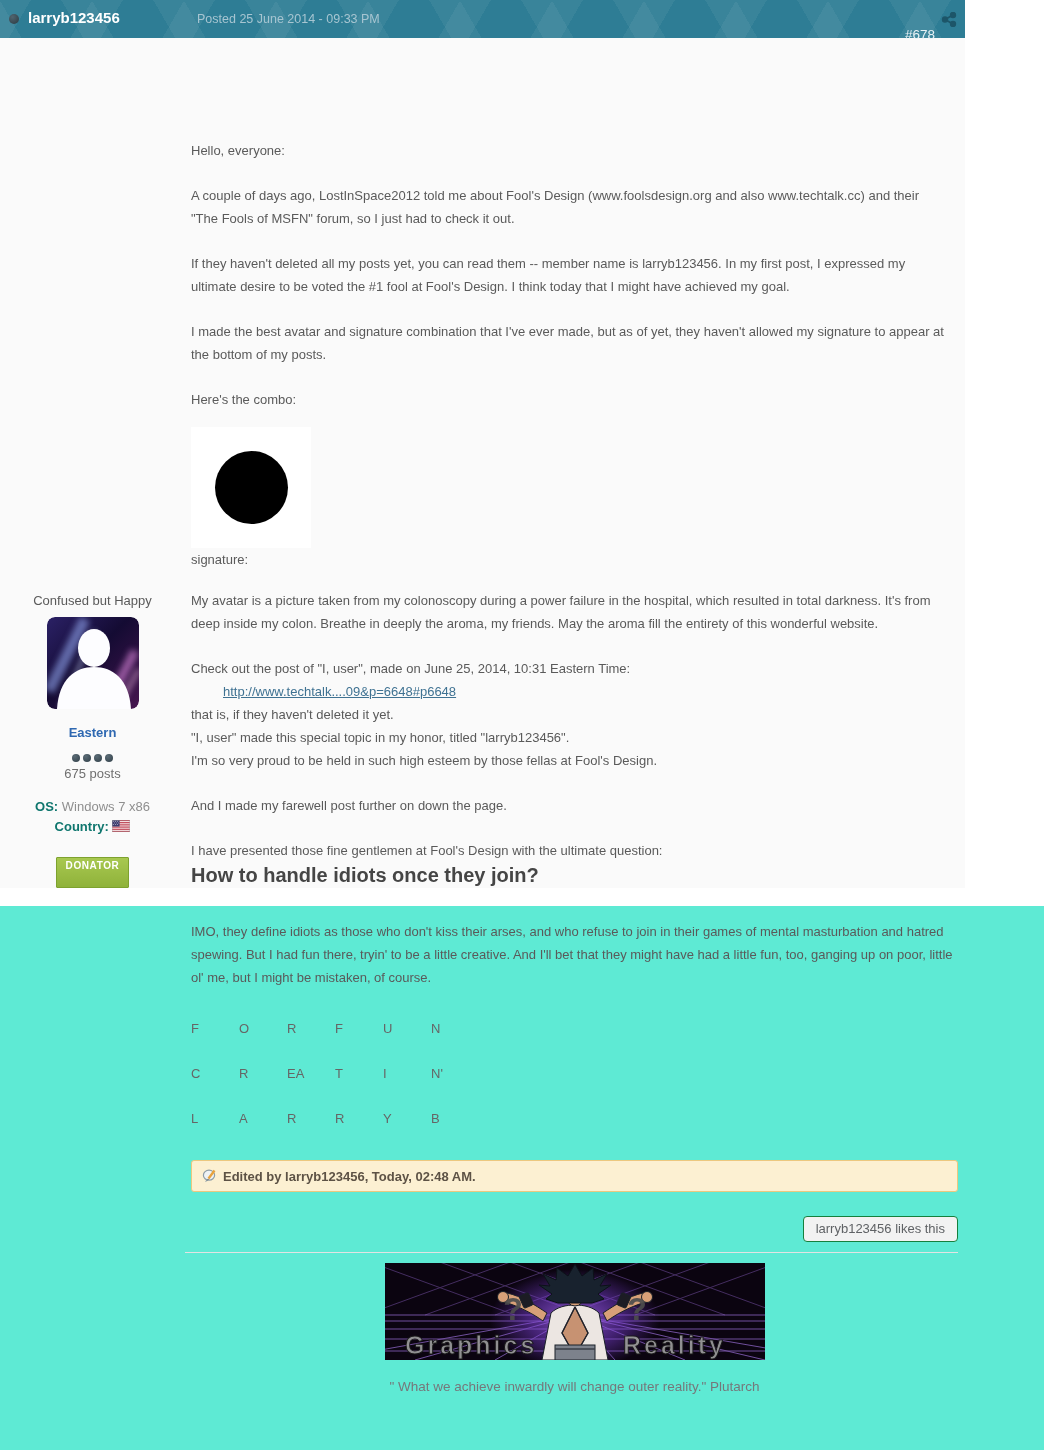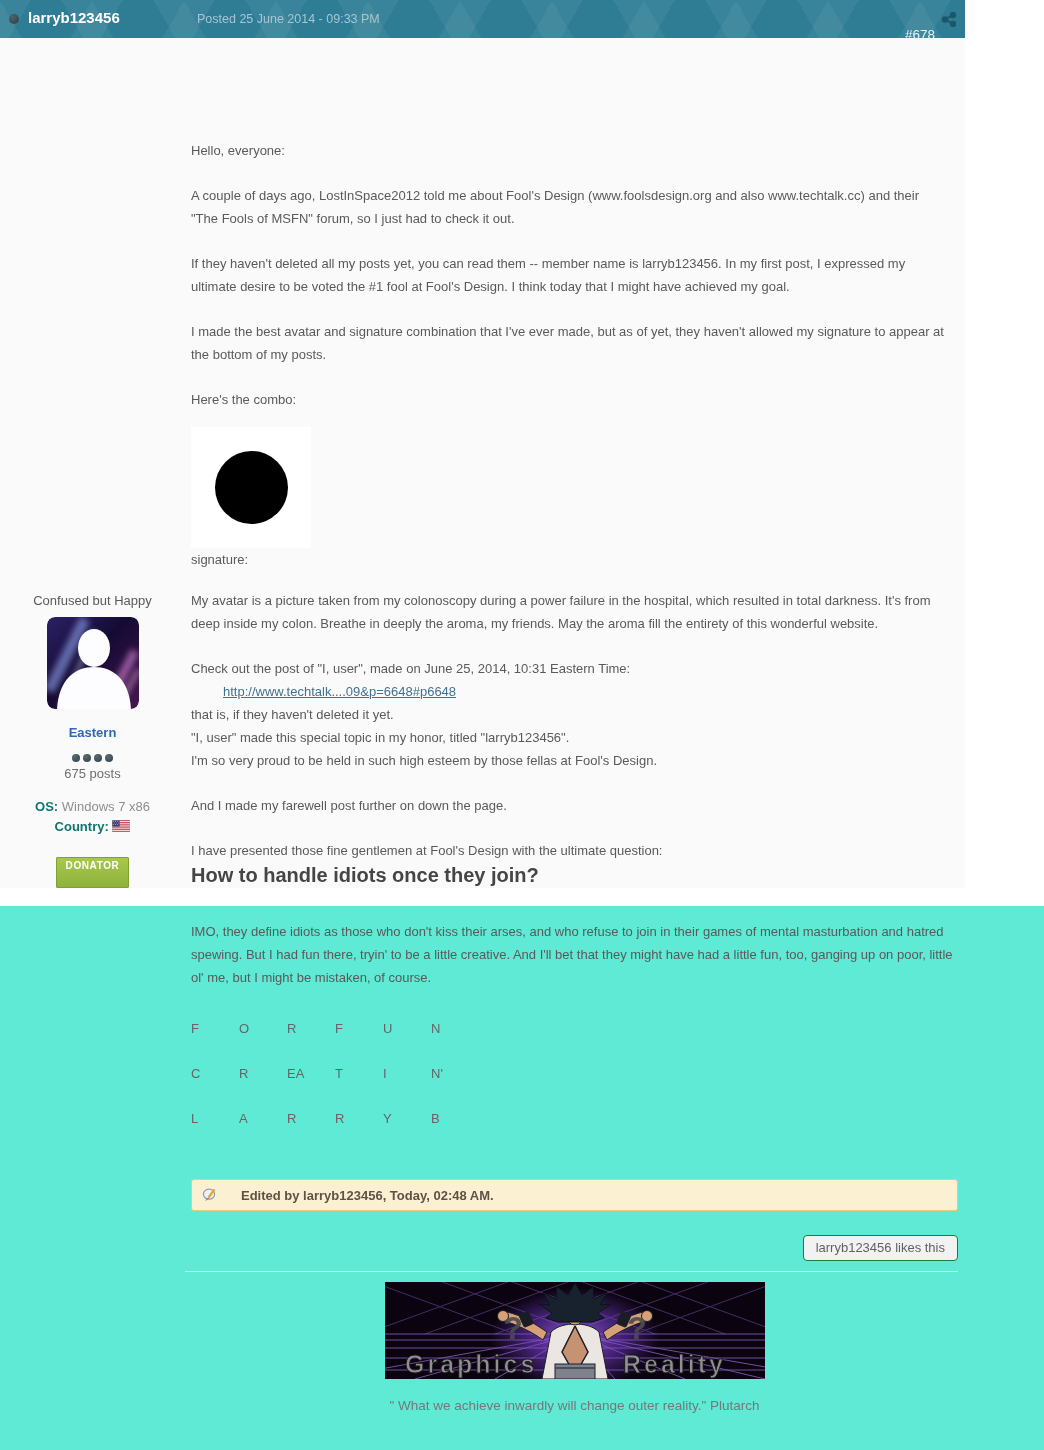--- a/index.html
+++ b/index.html
@@ -81,21 +81,21 @@
   
   .seam { width:1044px; height:18px; background:#ffffff; }
 
   
   .bottom { width:1044px; height:544px; background:#5eead4; padding-top:14px; }
   .bottom-inner { margin-left:191px; width:767px; color:#5a5a5a; font-size:13px; }
   .p15 { margin:0 0 28px; line-height:23px; }
   .lrow { margin:0 0 22px; line-height:23px; color:#666666; }
   .lrow span { display:inline-block; width:48px; }
   .edited-box {
-    margin-top:49px; display:flex; align-items:center; gap:23px;
+    margin-top:30px; display:flex; align-items:center; gap:5px;
     background:#fcf0d2; border:1px solid #ecc87f; border-radius:3px;
     padding:7px 10px; height:32px;
   }
   .edited-text { font-weight:bold; color:#5d5245; font-size:13px; }
   .likes-wrap { margin-top:24px; overflow:hidden; }
   .likes-box {
     float:right; background:#f2f2f2; border:1px solid #15803d; border-radius:4px;
     padding:5px 12px; font-size:13px; color:#5f6265; line-height:14px; cursor:pointer;
   }
   .divider { margin:10px 0 0 -6px; width:773px; border-top:1px solid #e3e3e3; height:0; }

